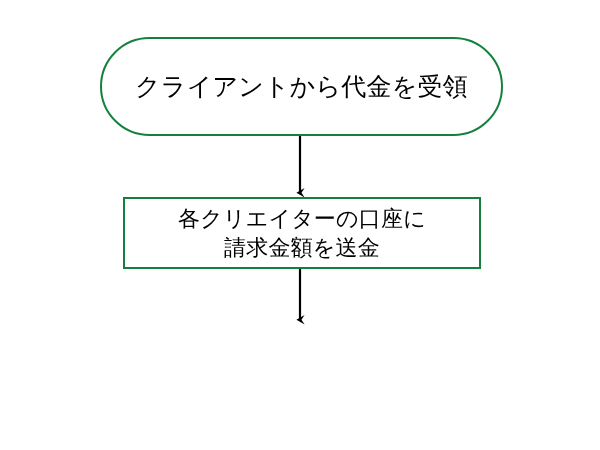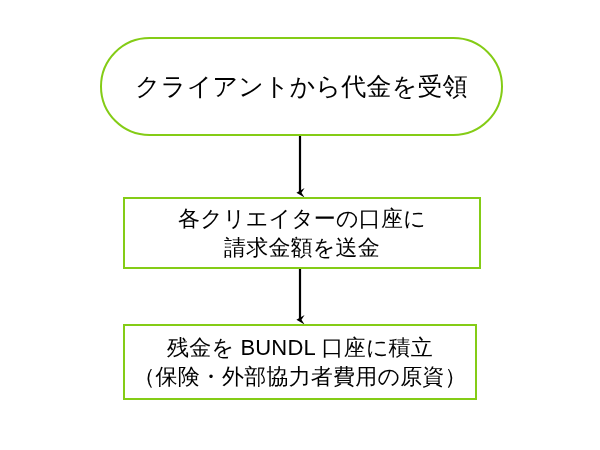--- a/index.html
+++ b/index.html
@@ -19,21 +19,21 @@
     width: 600px;
     height: 450px;
     background: #ffffff;
   }
 
   
   .node {
     position: absolute;
     box-sizing: border-box;
     background: #ffffff;
-    border: 2px solid #84cc16;
+    border: 2px solid #15803d;
     display: flex;
     align-items: center;
     justify-content: center;
     text-align: center;
   }
   .node-stadium {
     left: 100px;
     top: 37px;
     width: 403px;
     height: 99px;
@@ -91,18 +91,14 @@
 
   <div class="node node-stadium">
     <div class="node-label label-lg">クライアントから代金を受領</div>
   </div>
 
   <div class="node node-box-1">
     <div class="node-label label-md">各クリエイターの口座に
 請求金額を送金</div>
   </div>
 
-  <div class="node node-box-2">
-    <div class="node-label label-md">残金を BUNDL 口座に積立
-（保険・外部協力者費用の原資）</div>
-  </div>
 
 </div>
 
 </body></html>

